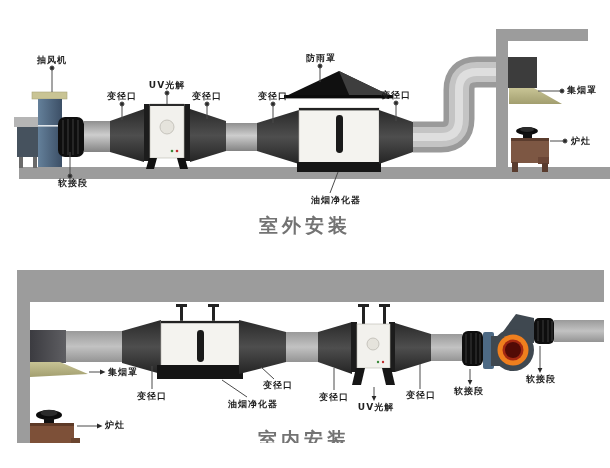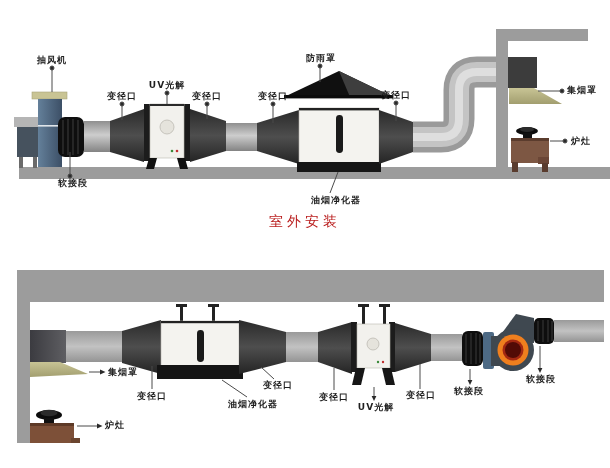--- a/index.html
+++ b/index.html
@@ -7,21 +7,21 @@
     position:relative;width:610px;height:443px;background:#ffffff;overflow:hidden;
     font-family:"DejaVu Sans","Liberation Sans",sans-serif;
   }
   #shapes{position:absolute;left:0;top:0;}
   .lbl{
     position:absolute;font-size:9px;font-weight:700;color:#1f1f1f;
     letter-spacing:1px;white-space:nowrap;line-height:10px;
   }
   .lbl.ctr{transform:translateX(-50%);}
   .title{
-    position:absolute;font-size:14px;font-weight:400;color:#b91c1c;
+    position:absolute;font-size:19px;font-weight:700;color:#737373;
     letter-spacing:4px;white-space:nowrap;transform:translateX(-50%);
   }
 </style>
 </head>
 <body>
 
 <div id="stage">
 
 <svg id="shapes" width="610" height="468" viewBox="0 0 610 468">
   <defs>
@@ -260,14 +260,15 @@
 <div class="lbl" style="left:108px;top:367px">集烟罩</div>
 <div class="lbl" style="left:105px;top:420px">炉灶</div>
 <div class="lbl ctr" style="left:152px;top:391px">变径口</div>
 <div class="lbl ctr" style="left:253px;top:399px">油烟净化器</div>
 <div class="lbl ctr" style="left:278px;top:380px">变径口</div>
 <div class="lbl ctr" style="left:334px;top:392px">变径口</div>
 <div class="lbl ctr" style="left:376px;top:402px">UV光解</div>
 <div class="lbl ctr" style="left:421px;top:390px">变径口</div>
 <div class="lbl ctr" style="left:469px;top:386px">软接段</div>
 <div class="lbl ctr" style="left:541px;top:374px">软接段</div>
+<div class="title" style="left:304px;top:427px">室内安装</div>
 
 </div>
 
 </body></html>

